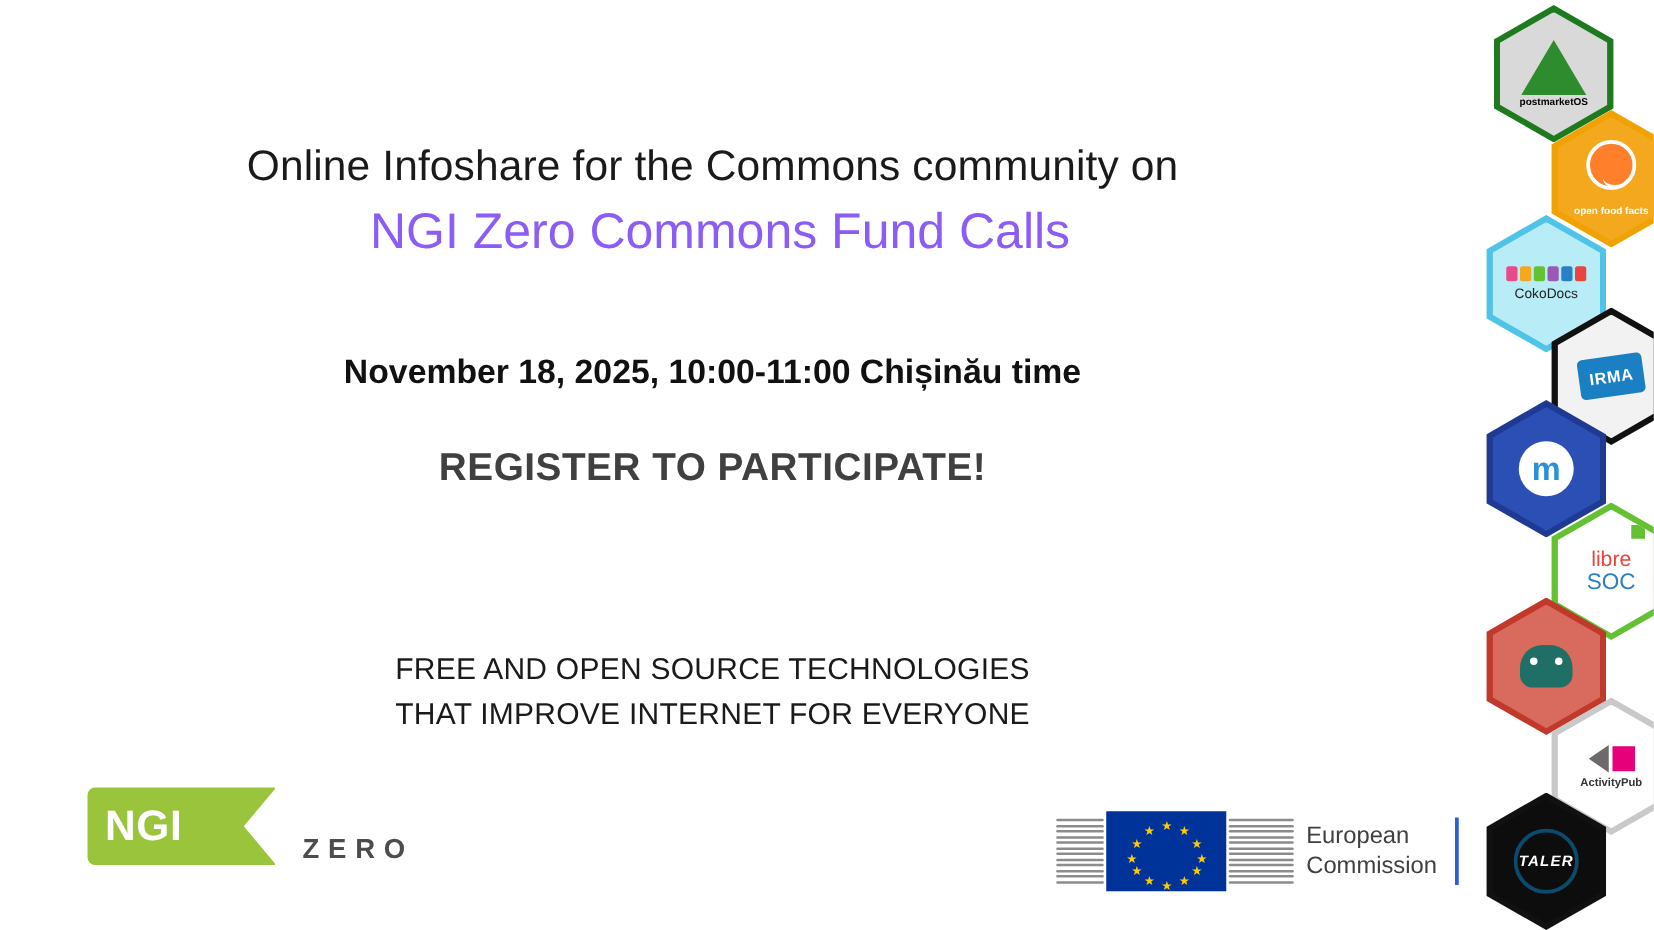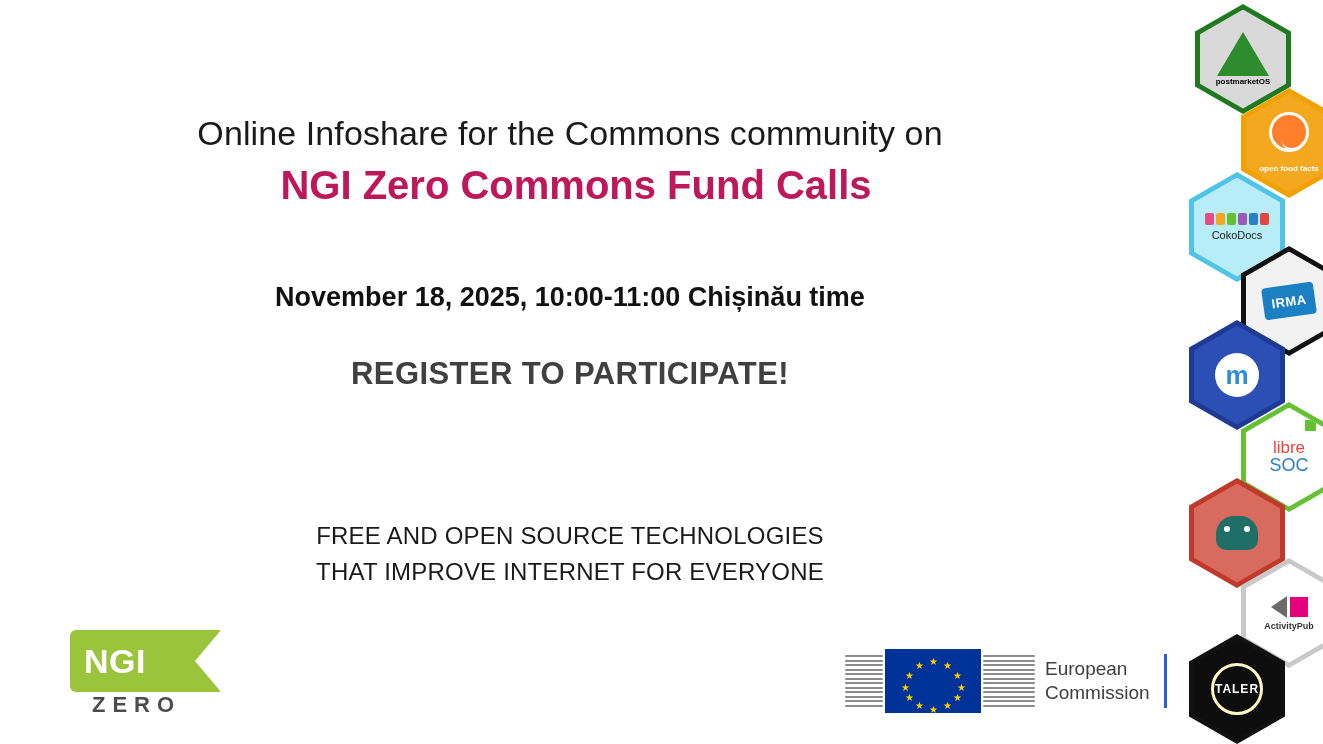--- a/index.html
+++ b/index.html
@@ -27,22 +27,22 @@
   }
   .headline .line1 {
     font-size: 34px;
     color: #1a1a1a;
     font-weight: 400;
     line-height: 1.25;
     letter-spacing: 0.1px;
   }
   .headline .line2 {
     font-size: 40px;
-    color: #be185d;
-    font-weight: 700;
+    color: #8b5cf6;
+    font-weight: 400;
     line-height: 1.3;
     margin-top: 4px;
     margin-left: 12px;
   }
 
   .datetime {
     position: absolute;
     left: 0;
     top: 282px;
     width: 1140px;
@@ -76,22 +76,21 @@
     letter-spacing: 0.2px;
   }
   .tagline div { white-space: nowrap; }
 
   
   .ngi-logo {
     position: absolute;
     left: 70px;
     top: 630px;
     display: flex;
-    align-items: flex-start;
-    flex-direction: column;
+    align-items: flex-end;
   }
   .ngi-mark {
     position: relative;
     width: 150px;
     height: 62px;
     background: #9ac43c;
     border-radius: 6px 0 0 6px;
     display: flex;
     align-items: center;
     justify-content: flex-start;
@@ -278,23 +277,23 @@
   #hex-ap .ap-tri {
     width:0;height:0;border-top:11px solid transparent;border-bottom:11px solid transparent;
     border-right:16px solid #6b6b6b;
   }
   #hex-ap .ap-sq { width:18px;height:20px;background:#e6007a; }
   #hex-ap .ap-label { font-size:9px; font-weight:bold; color:#333; }
 
   #hex-taler { left: 56px;  top: 634px; background: #111111; }
   #hex-taler .hex-inner { background: #0d0d0d; }
   #hex-taler .t-circ {
-    width: 52px; height: 52px; border-radius: 50%; border: 3px solid #fef9c3;
+    width: 52px; height: 52px; border-radius: 50%; border: 3px solid #0c4a6e;
     display:flex; align-items:center; justify-content:center;
-    color:#fff; font-size:12px; font-weight:bold; letter-spacing:1px;
+    color:#fff; font-size:12px; font-weight:bold; letter-spacing:1px;font-style:italic;
   }
 </style>
 </head>
 <body>
 
 <div class="slide">
 
   <div class="headline">
     <div class="line1">Online Infoshare for the Commons community on</div>
     <div class="line2">NGI Zero Commons Fund Calls</div>

